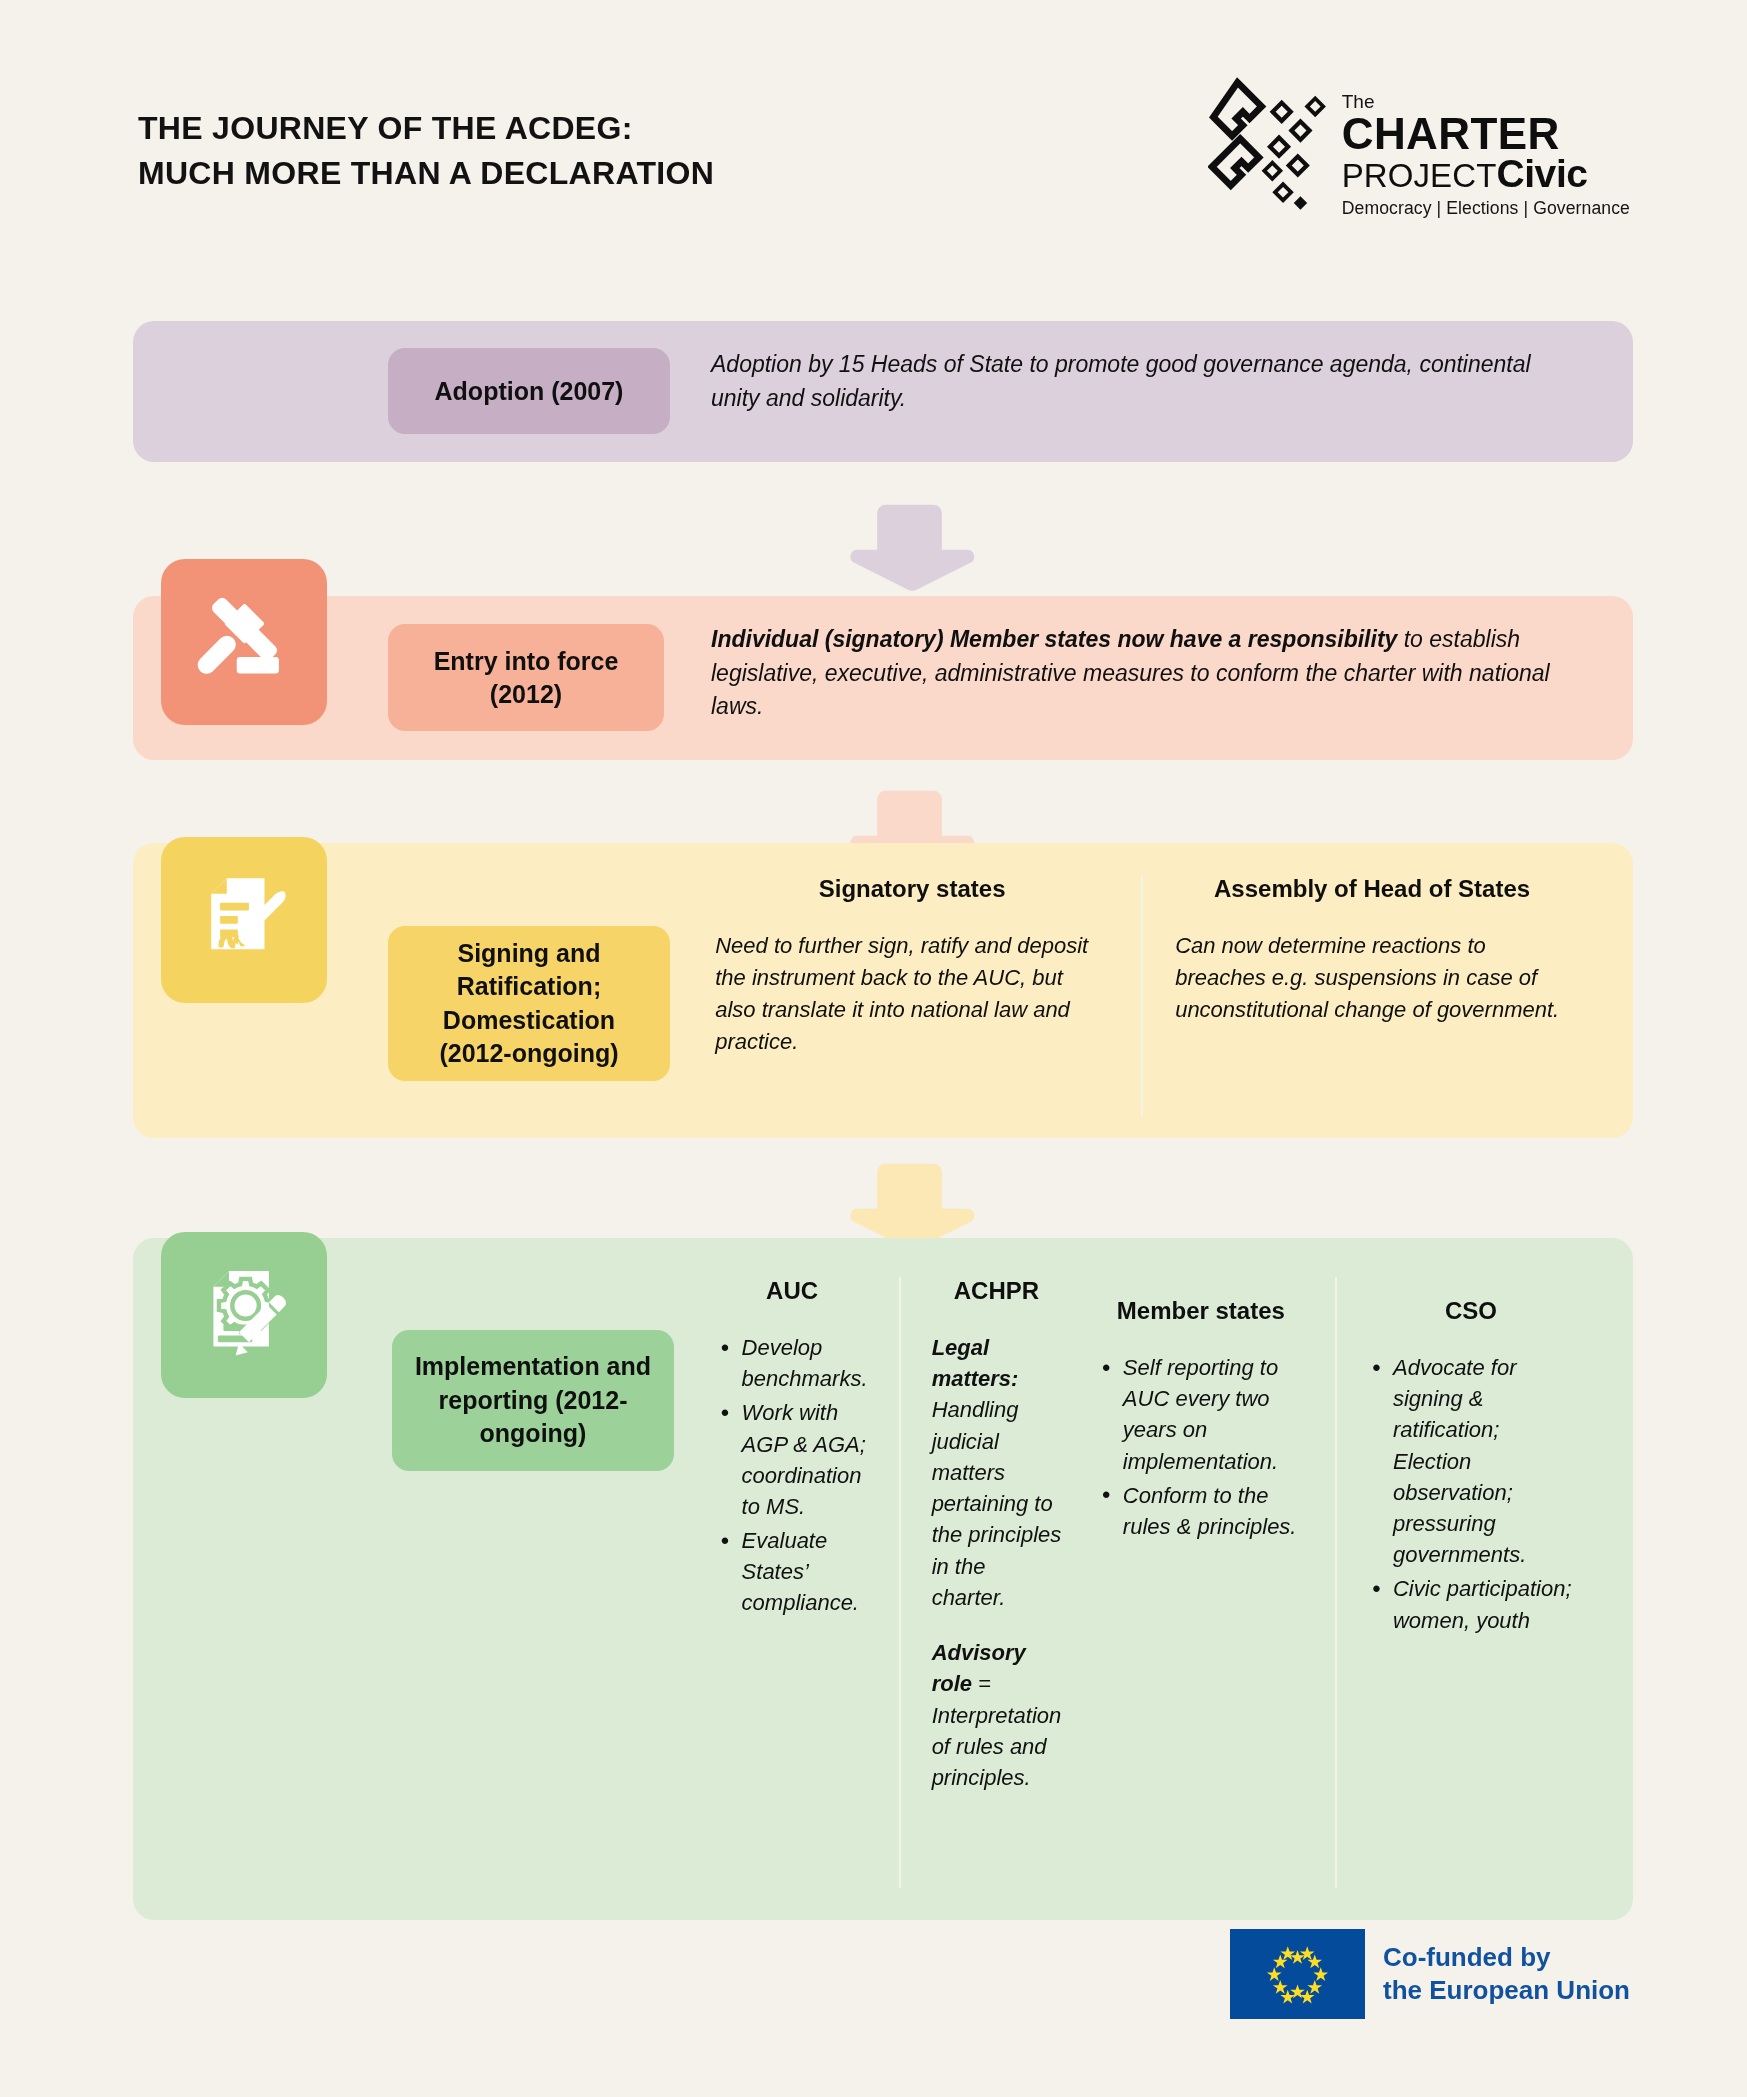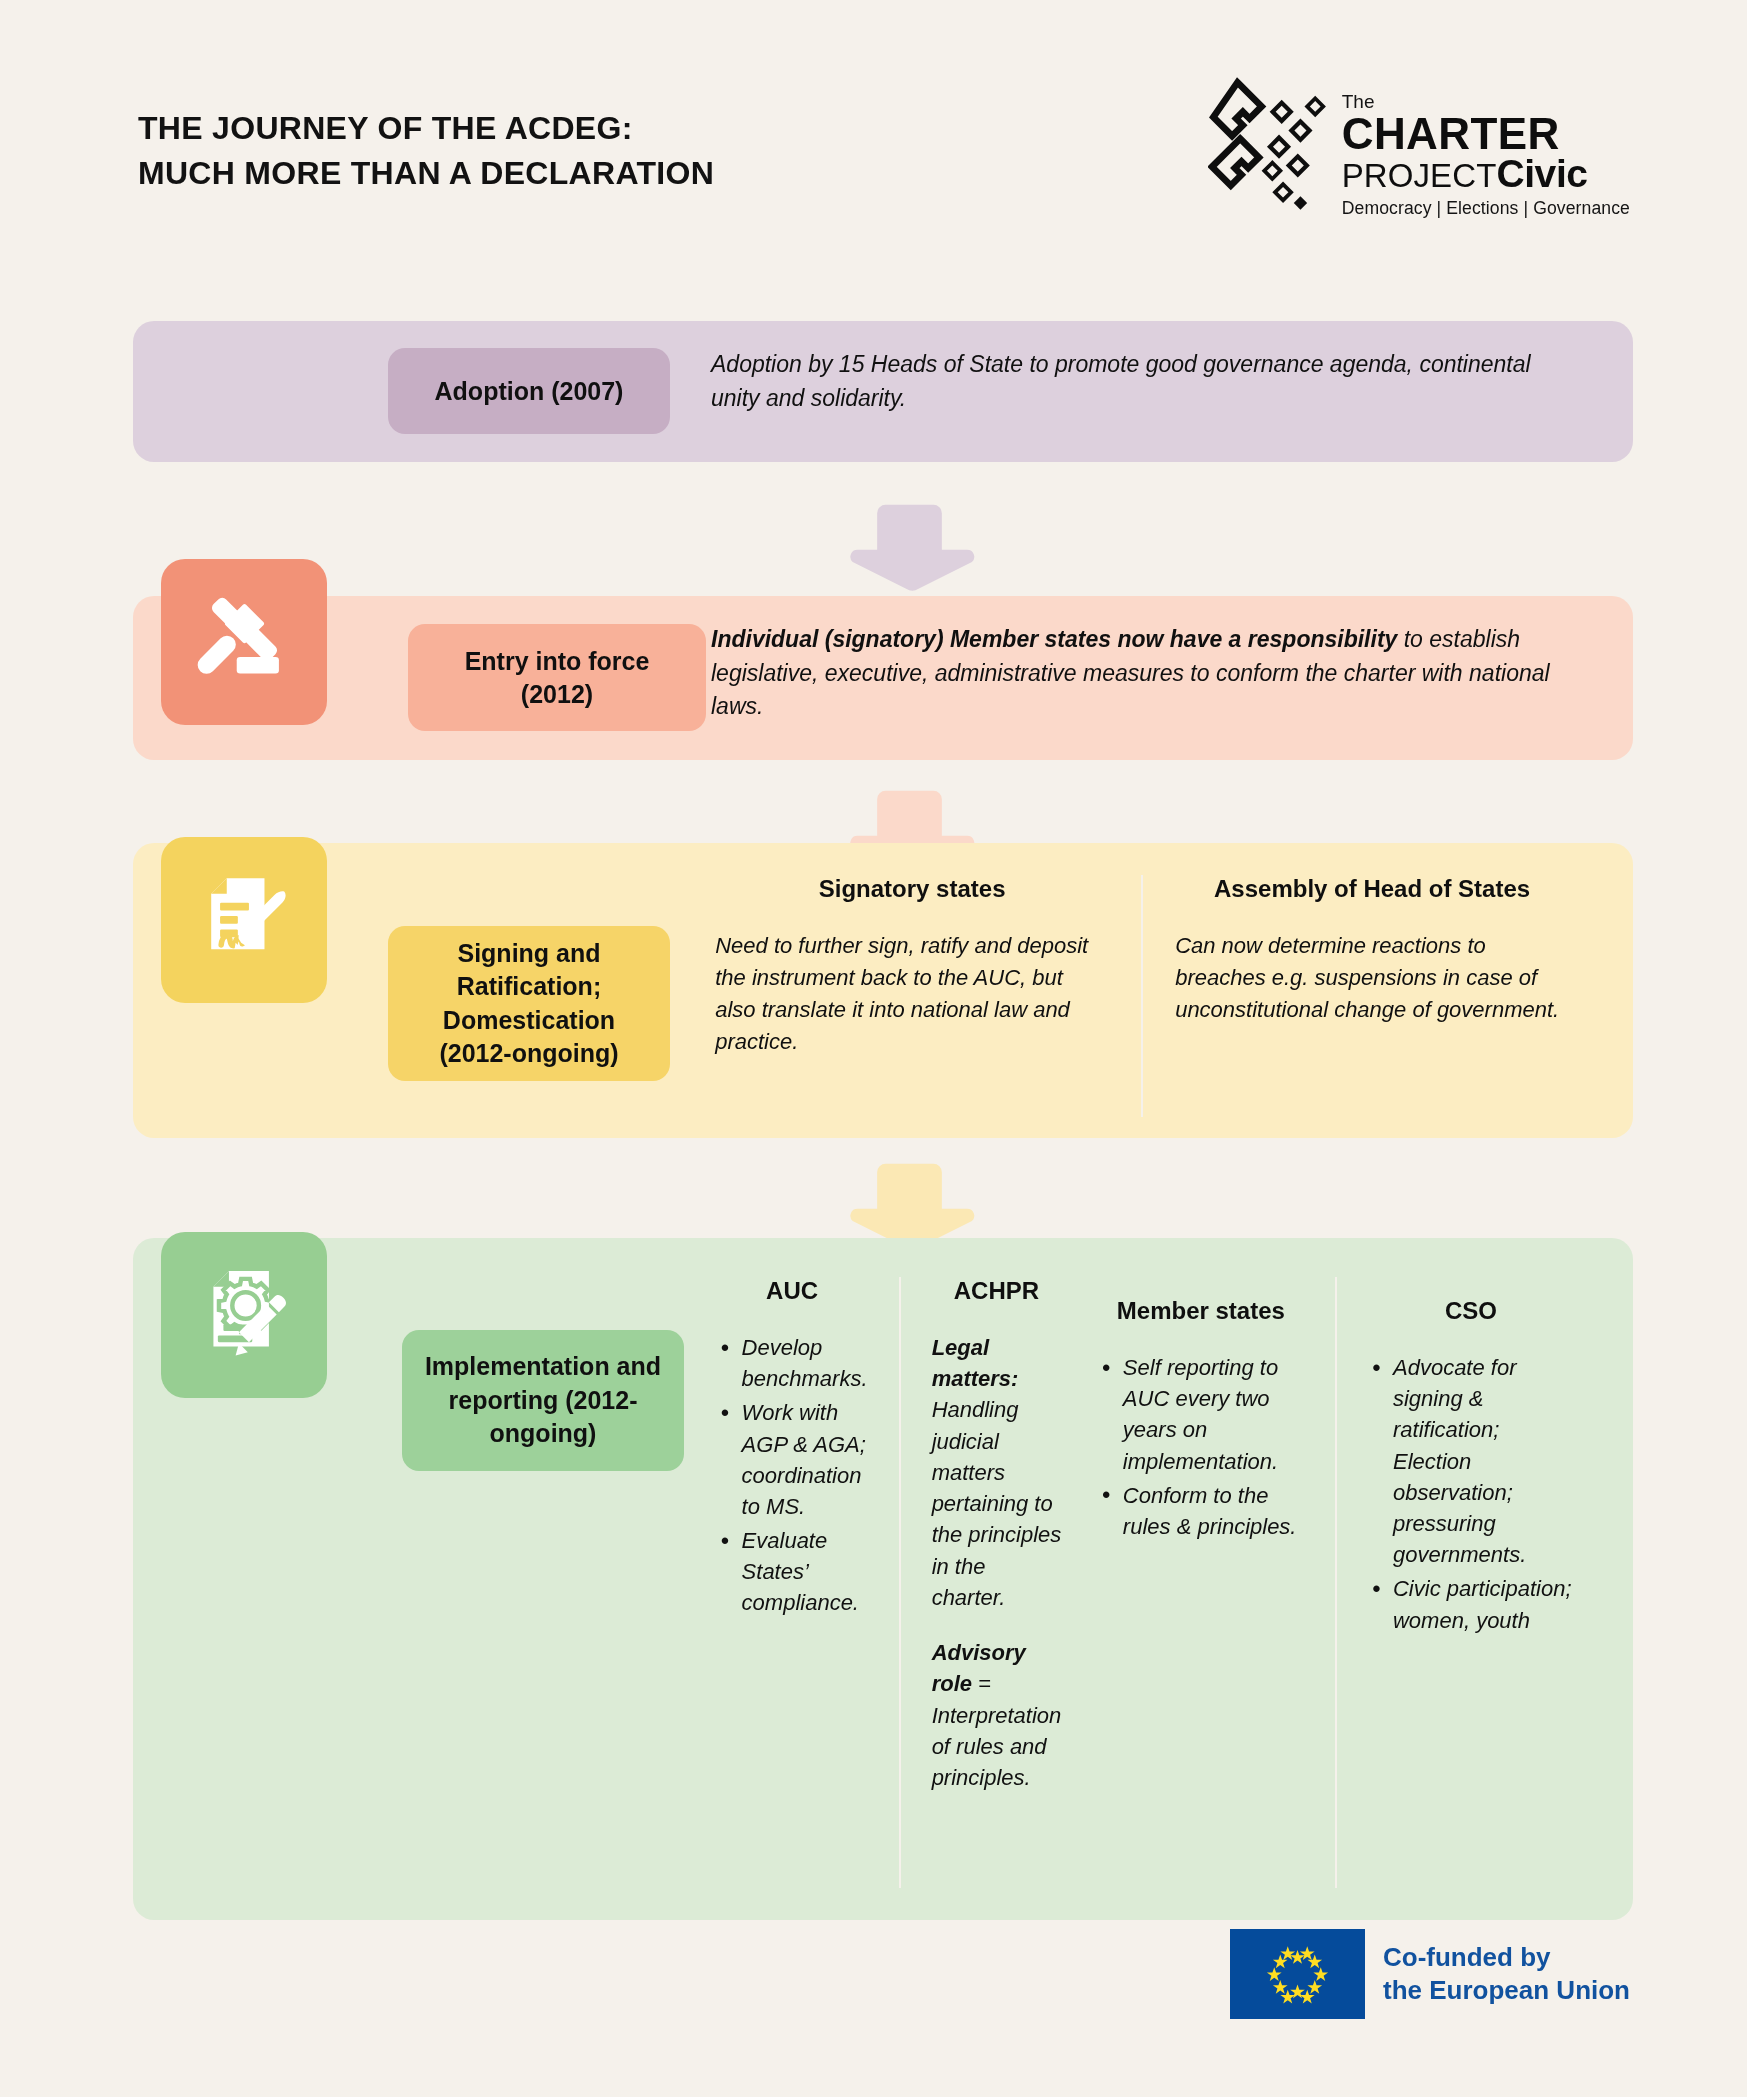--- a/index.html
+++ b/index.html
@@ -107,22 +107,22 @@
   }
   #stage-adoption .col-text {
     position: absolute; left: 578px; top: 27px; width: 867px;
     font-size: 23px;
   }
 
   
   #stage-entry { top: 596px; height: 164px; background: #FBD9CA; }
   #stage-entry .icon-tile { top: -37px; background: #F29277; }
   #stage-entry .pill {
-    left: 255px; top: 28px; width: 298px; height: 107px;
-    background: #F8B199; font-size: 25px; line-height: 1.3; margin-left: 20px;
+    left: 255px; top: 28px; width: 276px; height: 107px;
+    background: #F8B199; font-size: 25px; line-height: 1.3;
   }
   #stage-entry .col-text {
     position: absolute; left: 578px; top: 27px; width: 874px;
     font-size: 23px;
   }
 
   
   #stage-signing { top: 843px; height: 295px; background: #FCEDC2; }
   #stage-signing .icon-tile { top: -5.6px; background: #F4D35E; }
   #stage-signing .pill {
@@ -147,21 +147,21 @@
     margin-bottom: 27px;
     color: #0F0F0F;
   }
   .divider-v { width: 2.1px; background: #F5F1EB; flex: 0 0 2.1px; }
   .col-body { font-size: 22px; }
 
   
   #stage-impl { top: 1238px; height: 682px; background: #DCEBD6; }
   #stage-impl .icon-tile { top: -5.6px; background: #97CE92; }
   #stage-impl .pill {
-    left: 269px; top: 92px; width: 282px; height: 141px;
+    left: 259px; top: 92px; width: 282px; height: 141px;
     background: #9DD19A; font-size: 25px; line-height: 1.34;
     flex-direction: column;
   }
   .quad {
     position: absolute;
     left: 578px;
     top: 39px;
     right: 28px;
     bottom: 32px;
     display: flex;

